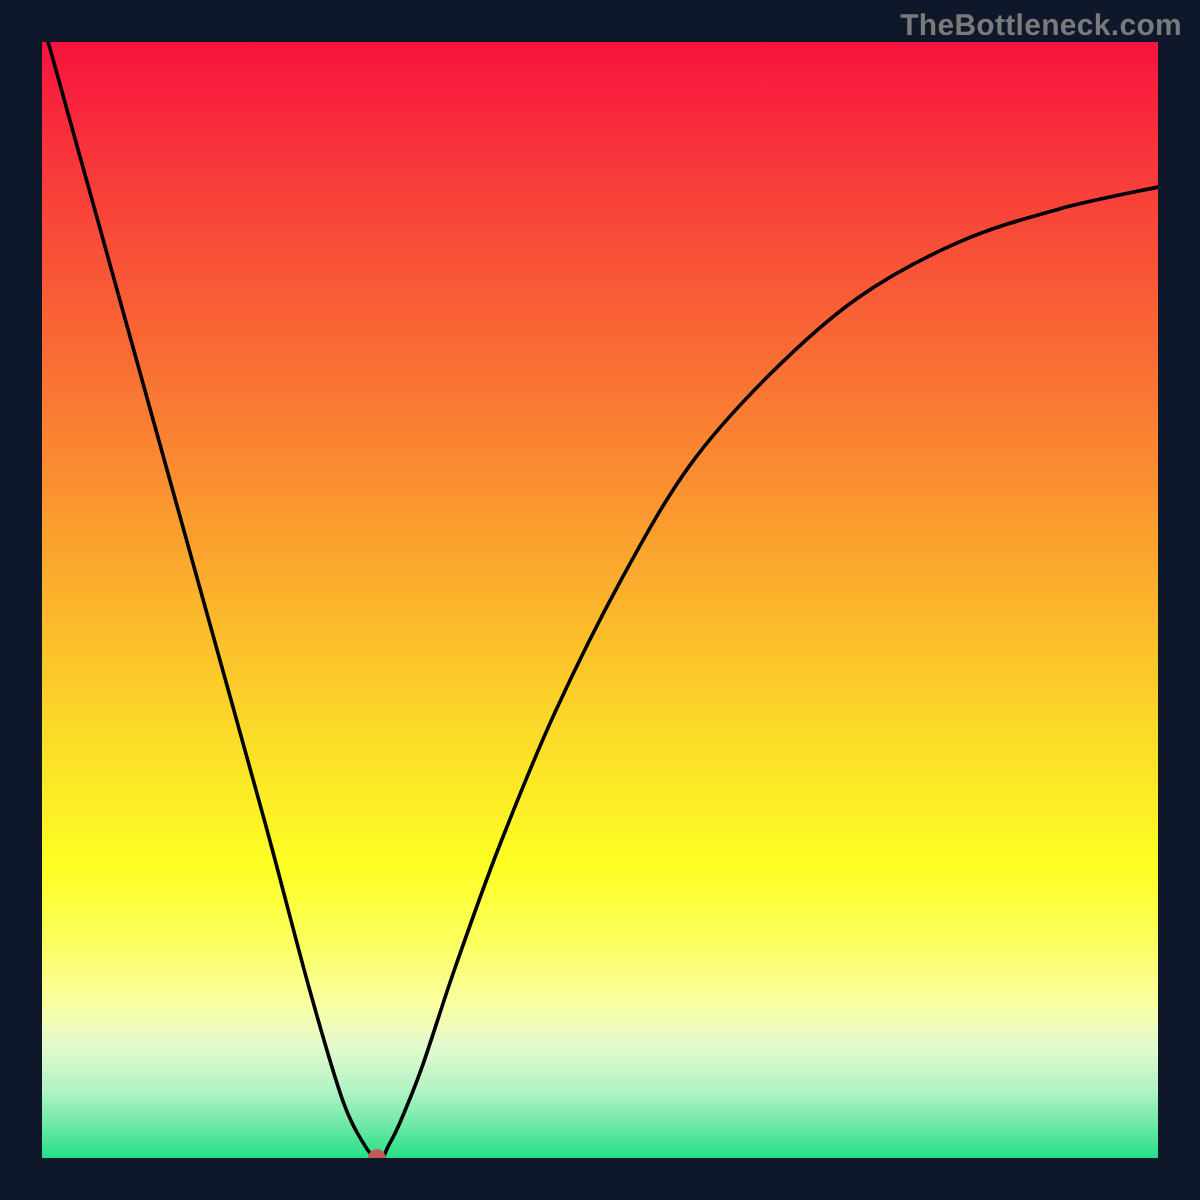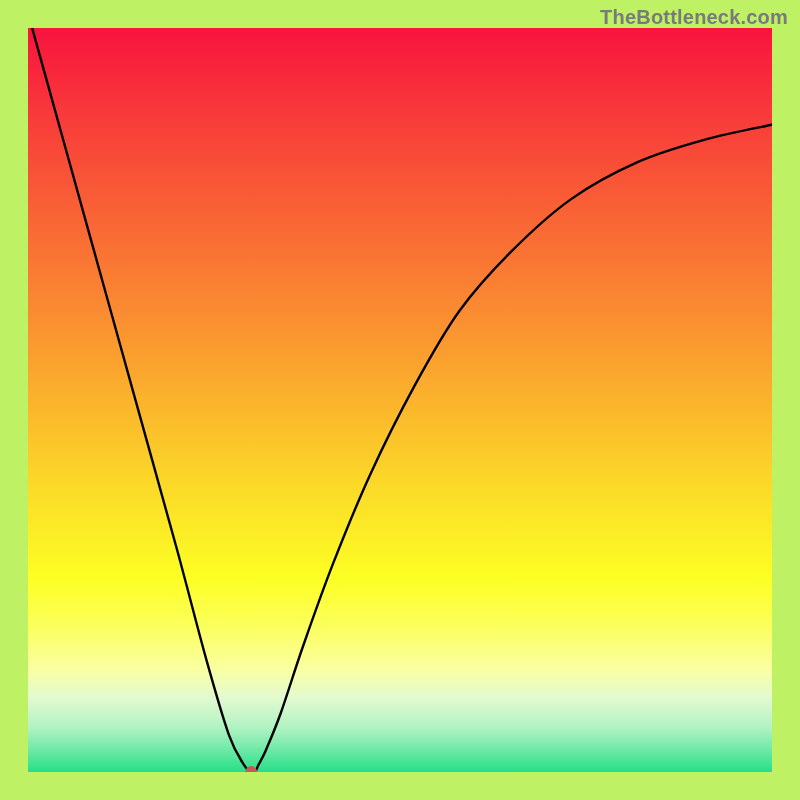--- a/index.html
+++ b/index.html
@@ -9,21 +9,21 @@
     height: 800px;
     background: #000;
     overflow: hidden;
   }
   .frame {
     position: absolute;
     left: 0;
     top: 0;
     width: 800px;
     height: 800px;
-    background: #bef264;
+    background: #0f172a;
   }
   .plot-area {
     position: absolute;
     left: 28px;
     top: 28px;
     width: 744px;
     height: 744px;
   }
   .watermark {
     position: absolute;

